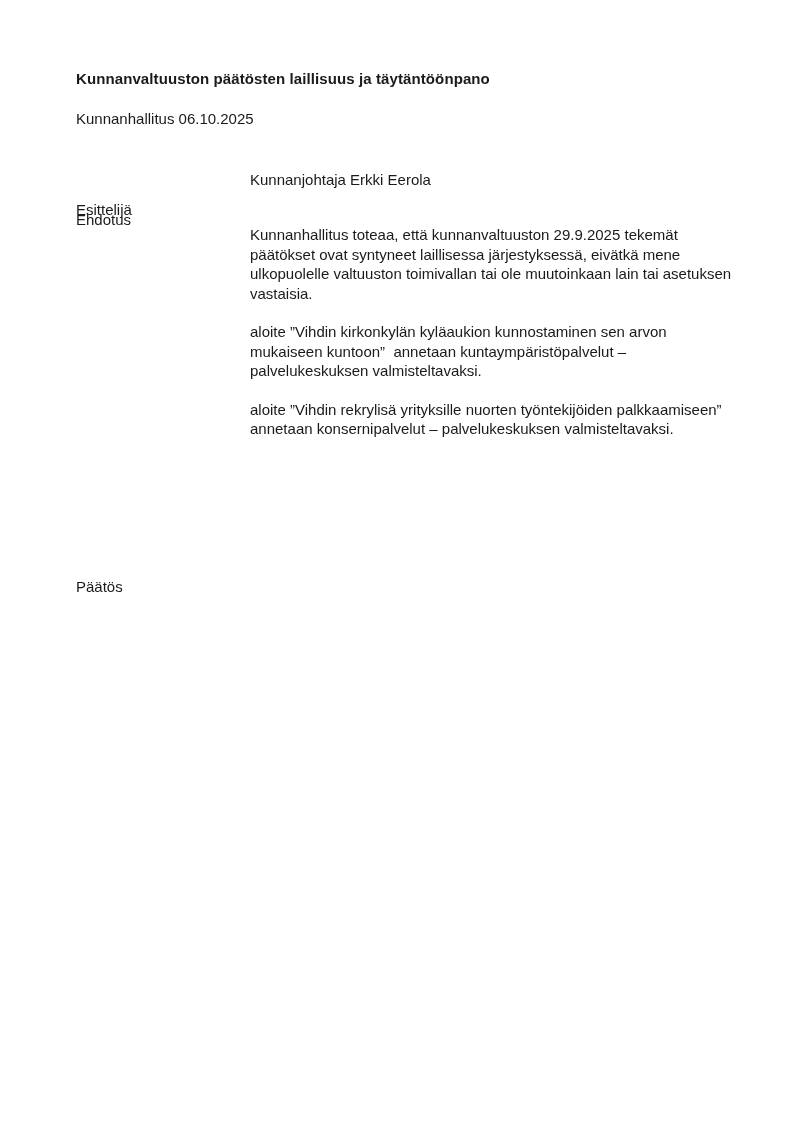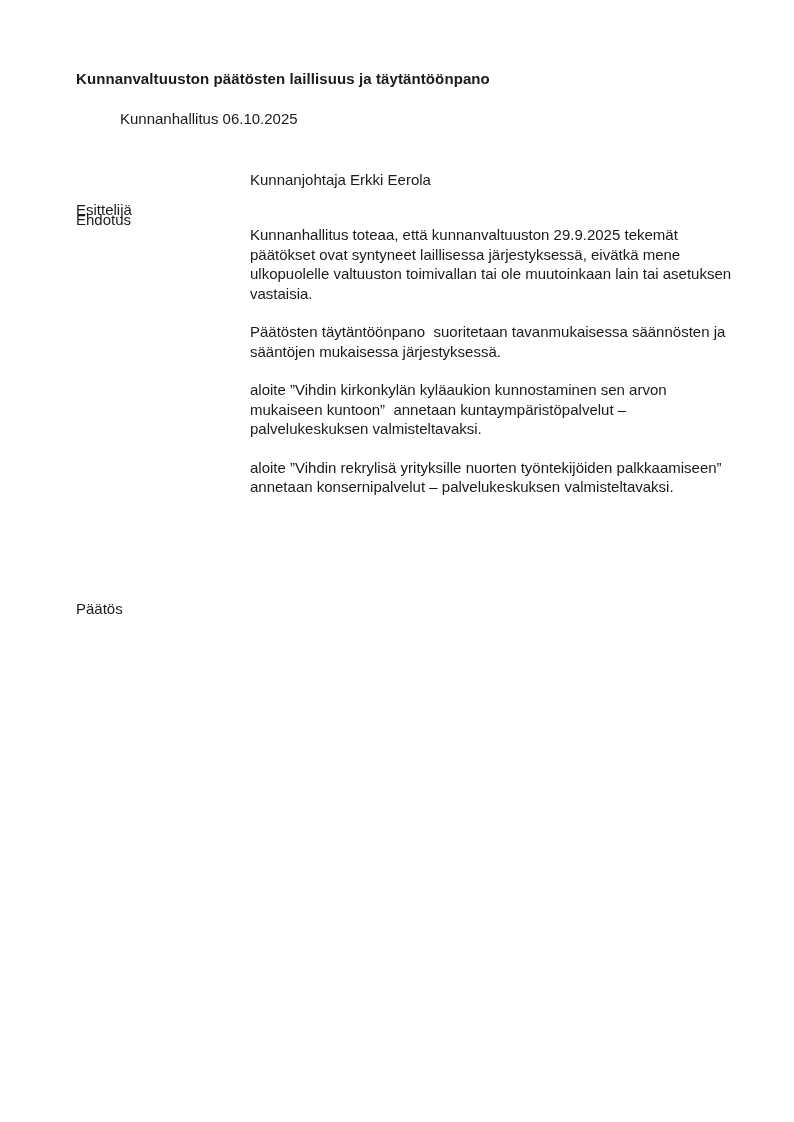--- a/index.html
+++ b/index.html
@@ -25,30 +25,29 @@
     font-size: 15px;
     font-weight: 700;
     line-height: 19px;
     letter-spacing: 0.1px;
   }
   .doc-subtitle {
     position: absolute;
     left: 76px;
     top: 109px;
     line-height: 19px;
-    margin-left: 44px;
   }
   .label-col {
     position: absolute;
     left: 76px;
     line-height: 19px;
   }
   .label-presenter { top: 200px; }
   .label-proposal  { top: 210px; }
-  .label-decision  { top: 599px; }
+  .label-decision  { top: 577px; }
   .presenter-value {
     position: absolute;
     left: 250px;
     top: 170px;
     line-height: 19px;
     white-space: pre-wrap;
   }
   .proposal-block {
     position: absolute;
     left: 250px;
@@ -71,20 +70,19 @@
   <div class="doc-subtitle">Kunnanhallitus 06.10.2025</div>
 
   <div class="label-col label-presenter">Esittelijä</div>
 
   <div class="presenter-value">Kunnanjohtaja Erkki Eerola</div>
 
   <div class="label-col label-proposal">Ehdotus</div>
 
   <div class="proposal-block">
     <p>Kunnanhallitus toteaa, että kunnanvaltuuston 29.9.2025 tekemät päätökset ovat syntyneet laillisessa järjestyksessä, eivätkä mene ulkopuolelle valtuuston toimivallan tai ole muutoinkaan lain tai asetuksen vastaisia.</p>
-    <p>Päätösten täytäntöönpano  suoritetaan tavanmukaisessa säännösten ja sääntöjen mukaisessa järjestyksessä.</p>
     <p>aloite ”Vihdin kirkonkylän kyläaukion kunnostaminen sen arvon mukaiseen kuntoon”  annetaan kuntaympäristöpalvelut – palvelukeskuksen valmisteltavaksi.</p>
     <p>aloite ”Vihdin rekrylisä yrityksille nuorten työntekijöiden palkkaamiseen” annetaan konsernipalvelut – palvelukeskuksen valmisteltavaksi.</p>
   </div>
 
   <div class="label-col label-decision">Päätös</div>
 
 </div>
 
 </body></html>

